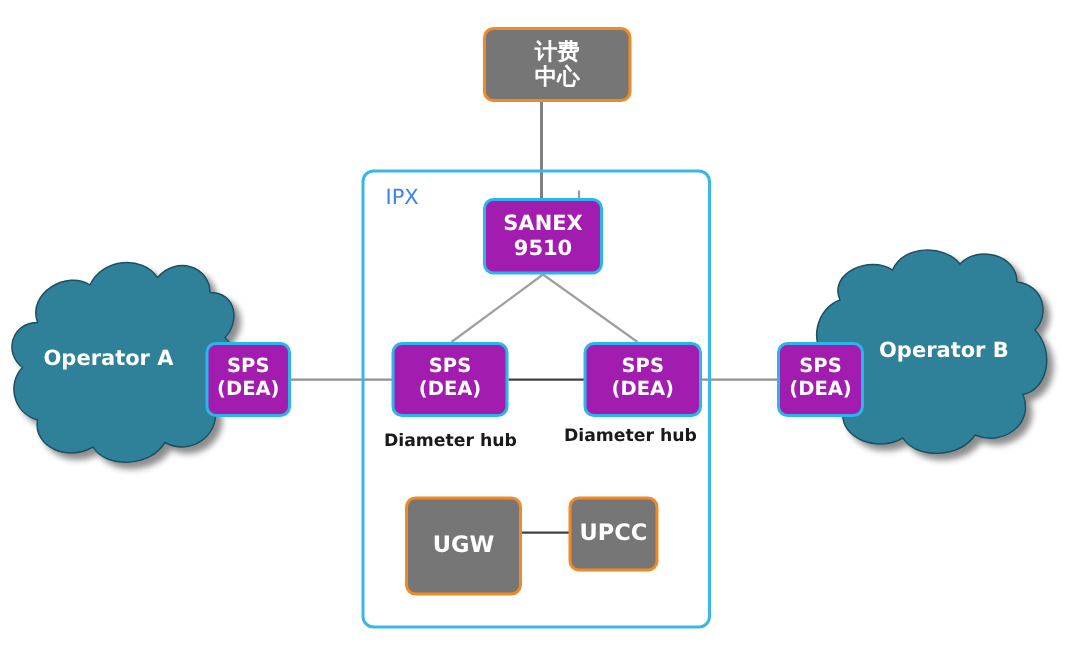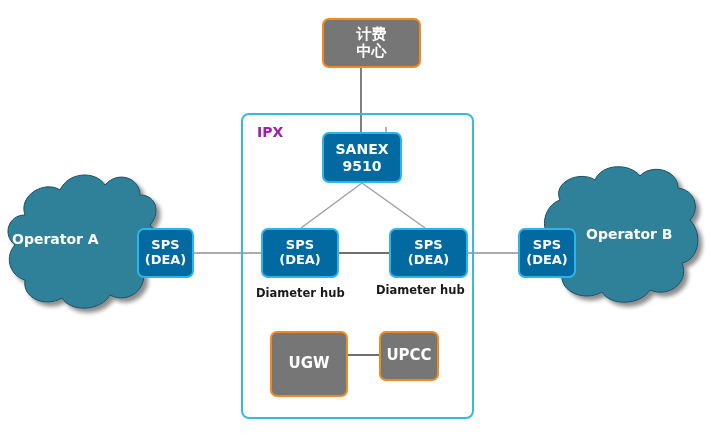--- a/index.html
+++ b/index.html
@@ -3,27 +3,27 @@
   <meta charset="utf-8">
   <style>
     html, body { margin: 0; padding: 0; background: #ffffff; }
     body { width: 710px; height: 433px; position: relative; overflow: hidden; font-family: "DejaVu Sans", "Liberation Sans", sans-serif; }
     #diagram { position: absolute; left: 0; top: 0; width: 710px; height: 433px; }
     .node {
       position: absolute; box-sizing: border-box; border-radius: 7px;
       display: flex; flex-direction: column; align-items: center; justify-content: center;
       color: #ffffff; font-weight: bold; line-height: 1.15; text-align: center;
     }
-    .yellow { background: #0369a1; border: 2px solid #2cb5e8; font-size: 13px; }
+    .yellow { background: #a21caf; border: 2px solid #2cb5e8; font-size: 13px; }
     .gray { background: #767676; border: 2px solid #f08a24; font-size: 15px; }
     .ipx-box {
       position: absolute; left: 241px; top: 113px; width: 233px; height: 306px;
       box-sizing: border-box; border: 2px solid #3ab7e6; border-radius: 8px;
     }
-    .ipx-label { position: absolute; left: 257px; top: 124px; color: #a21caf; font-weight: bold; font-size: 14px; }
+    .ipx-label { position: absolute; left: 257px; top: 124px; color: #3b82f6; font-weight: normal; font-size: 14px; }
     .caption { position: absolute; color: #1a1a1a; font-weight: bold; font-size: 11.5px; white-space: nowrap; }
     .cloud-label { position: absolute; color: #ffffff; font-weight: bold; font-size: 14px; white-space: nowrap; }
   </style>
 </head>
 <body>
 
 <div id="diagram">
   <svg width="710" height="433" style="position:absolute;left:0;top:0">
     <defs>
       <filter id="sh" x="-20%" y="-20%" width="140%" height="140%">
@@ -59,21 +59,21 @@
   <div class="node gray" style="left:322px;top:18px;width:99px;height:50px;">
     <span>计费</span>
     <span>中心</span>
   </div>
 
   <div class="node yellow" style="left:322px;top:132px;width:80px;height:51px;font-size:14px;">
     <span>SANEX</span>
     <span>9510</span>
   </div>
 
-  <div class="cloud-label" style="left:12px;top:231px;">Operator A</div>
+  <div class="cloud-label" style="left:29px;top:231px;">Operator A</div>
   <div class="node yellow" style="left:137px;top:228px;width:57px;height:50px;">
     <span>SPS</span>
     <span>(DEA)</span>
   </div>
 
   <div class="cloud-label" style="left:586px;top:226px;">Operator B</div>
   <div class="node yellow" style="left:518px;top:228px;width:58px;height:50px;">
     <span>SPS</span>
     <span>(DEA)</span>
   </div>

